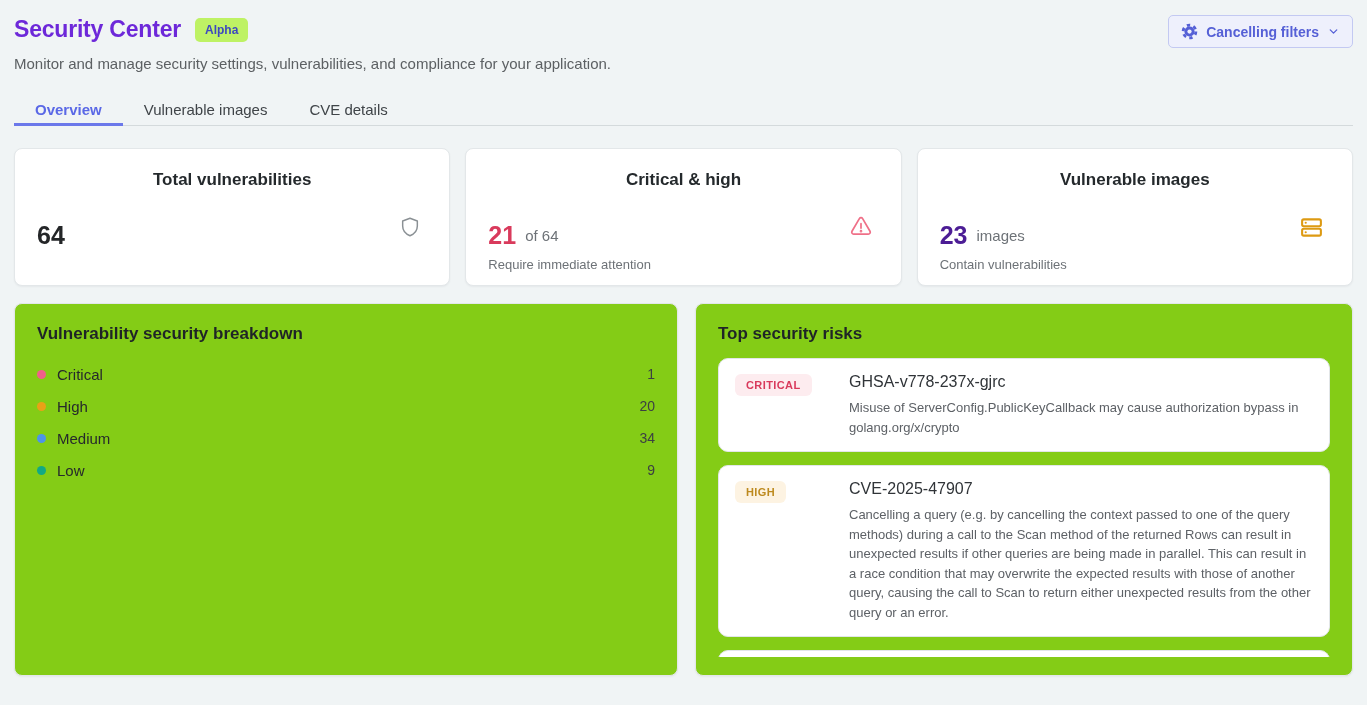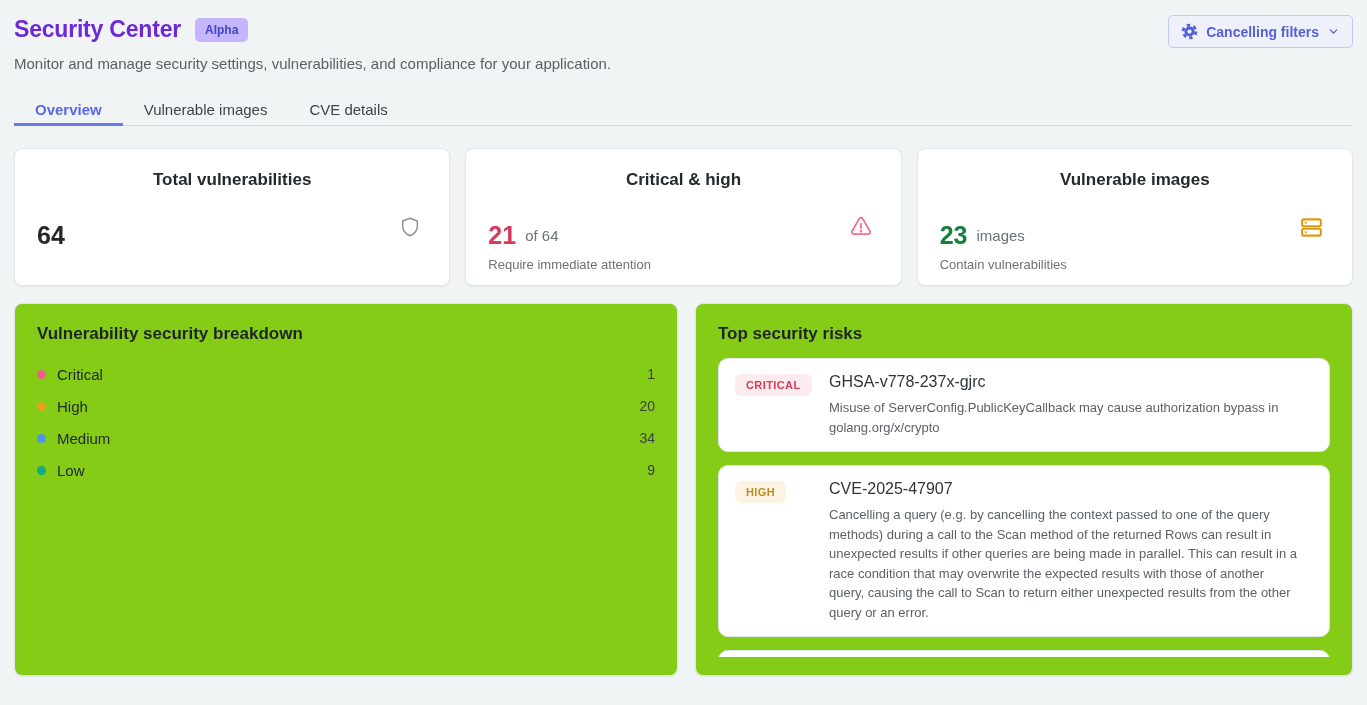--- a/index.html
+++ b/index.html
@@ -9,21 +9,21 @@
     background:#f0f4f5;
     font-family:"Liberation Sans", sans-serif;
     color:#24292c; position:relative;
   }
   .page { padding:0 14px; }
 
   
   .topbar { position:relative; padding-top:16px; }
   .title-row { display:flex; align-items:center; gap:14px; }
   .page-title { font-size:23px; font-weight:700; color:#6d28d9; margin:0; letter-spacing:-0.2px; }
-  .alpha-badge { background:#c4b5fd; color:#3d48c0; font-size:12px; font-weight:600; padding:5px 10px; border-radius:5px; }
+  .alpha-badge { background:#bef264; color:#3d48c0; font-size:12px; font-weight:600; padding:5px 10px; border-radius:5px; }
   .subtitle { margin-top:12px; font-size:15px; color:#5c6063; }
   .configure-btn {
     position:absolute; top:15px; right:0;
     display:flex; align-items:center; gap:8px;
     background:#eef0fc; border:1px solid #c3c9f2; border-radius:5px;
     padding:7px 12px; color:#5560d6; font-weight:700; font-size:14px;
     font-family:"Liberation Sans", sans-serif; cursor:pointer;
   }
   .configure-btn svg { display:block; }
 
@@ -59,21 +59,21 @@
   .breakdown-row { display:flex; align-items:center; height:32px; font-size:15px; color:#26292c; }
   .dot { width:9px; height:9px; border-radius:50%; margin-right:11px; flex:none; }
   .row-value { margin-left:auto; font-size:14px; color:#3c4043; }
 
   .risk-list { margin-top:14px; display:flex; flex-direction:column; gap:13px; height:299px; overflow:hidden; }
   .risk-card { border:1px solid #e2e6e8; border-radius:10px; padding:14px 16px; display:flex; align-items:flex-start; flex:none; cursor:pointer; background:#fff; }
   .badge-col { width:94px; flex:none; padding-top:1px; }
   .sev-badge { display:inline-flex; align-items:center; height:22px; padding:0 11px; border-radius:6px; font-size:11px; font-weight:700; letter-spacing:.4px; }
   .sev-critical { background:#fdecef; color:#d93a5c; }
   .sev-high { background:#fdf3e2; color:#bd8a1f; }
-  .risk-body { flex:1; min-width:0; }
+  .risk-body { flex:1; min-width:0;margin-left:20px; }
   .risk-title { font-size:16px; font-weight:500; color:#303438; }
   .risk-desc { margin-top:7px; font-size:13px; color:#5d6166; line-height:1.5; max-width:470px; }
   .risk-desc:empty { display:none; }
 </style>
 </head>
 <body>
 
 <div class="page">
 
   <div class="topbar">
@@ -133,21 +133,21 @@
           <path d="M10.3 3.8 L2.6 17 a2 2 0 0 0 1.7 3 h15.4 a2 2 0 0 0 1.7 -3 L13.7 3.8 a2 2 0 0 0 -3.4 0 Z"></path>
           <line x1="12" y1="9" x2="12" y2="13.6"></line>
           <circle cx="12" cy="16.9" r="0.5" fill="#ef7088"></circle>
         </svg>
       </div>
     </div>
 
     <div class="stat-card">
       <div class="stat-title">Vulnerable images</div>
       <div class="stat-value-row">
-        <span class="stat-value" style="color: #15803d;">23</span>
+        <span class="stat-value" style="color: #4c1d95;">23</span>
         <span class="stat-suffix">images</span>
       </div>
       <div class="stat-subtext">Contain vulnerabilities</div>
       <div class="stat-icon">
         <svg width="25" height="25" viewBox="0 0 24 24" fill="none" stroke="#dd9a12" stroke-width="2" stroke-linecap="round">
           <rect x="3" y="4.2" width="18" height="6.6" rx="1.6"></rect>
           <rect x="3" y="13.2" width="18" height="6.6" rx="1.6"></rect>
           <line x1="6.4" y1="7.5" x2="6.5" y2="7.5"></line>
           <line x1="6.4" y1="16.5" x2="6.5" y2="16.5"></line>
         </svg>

